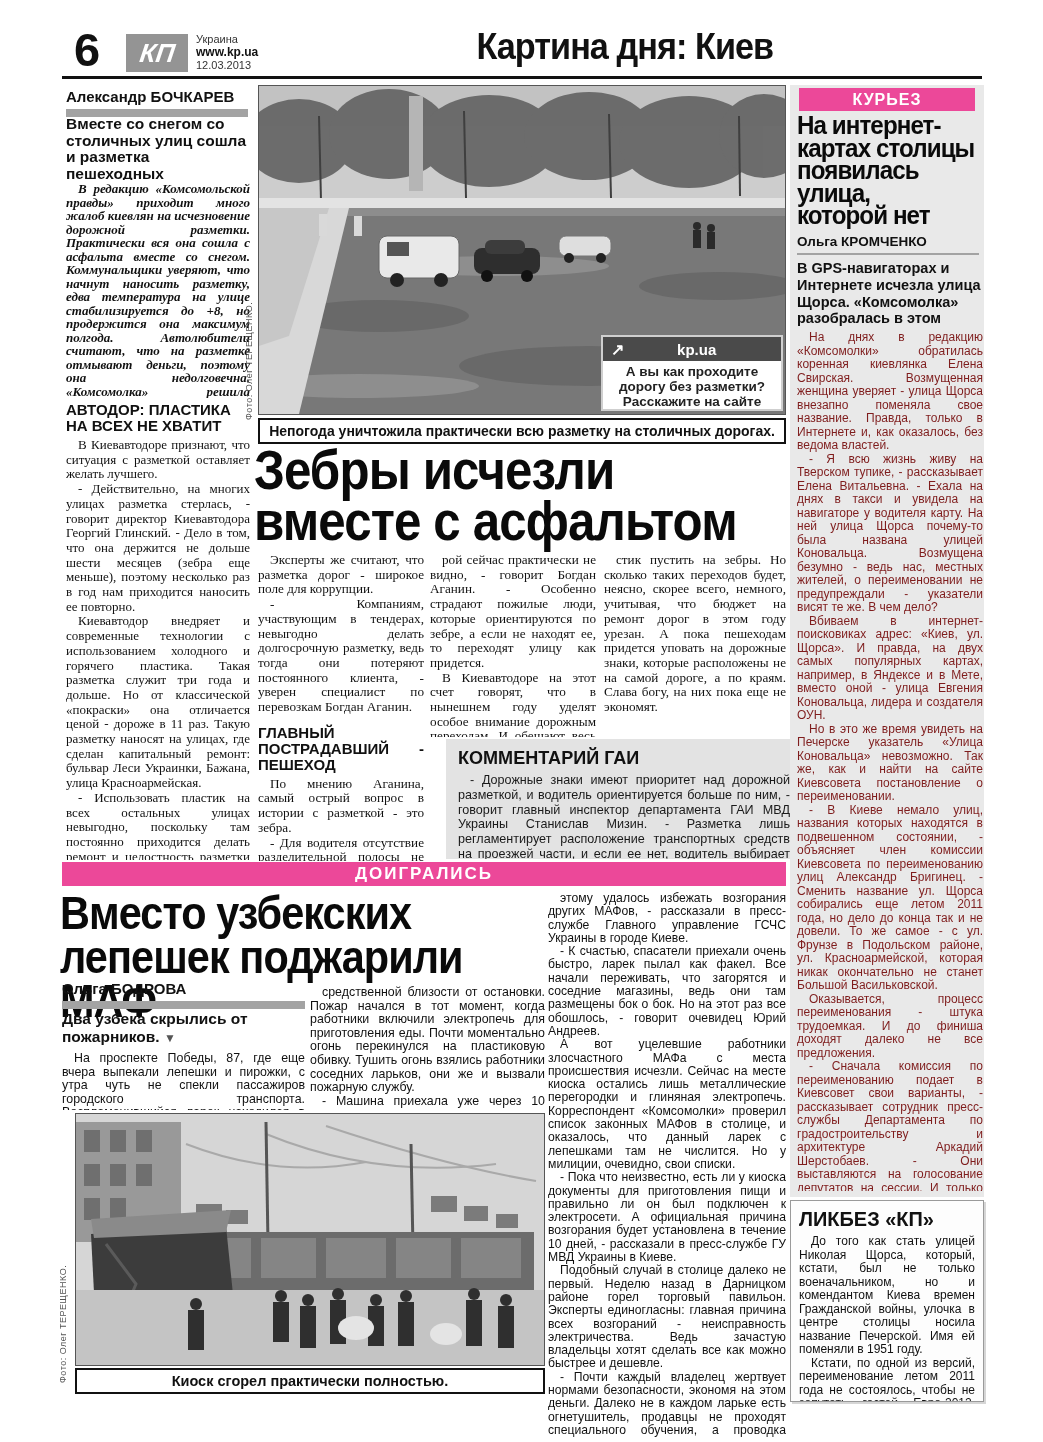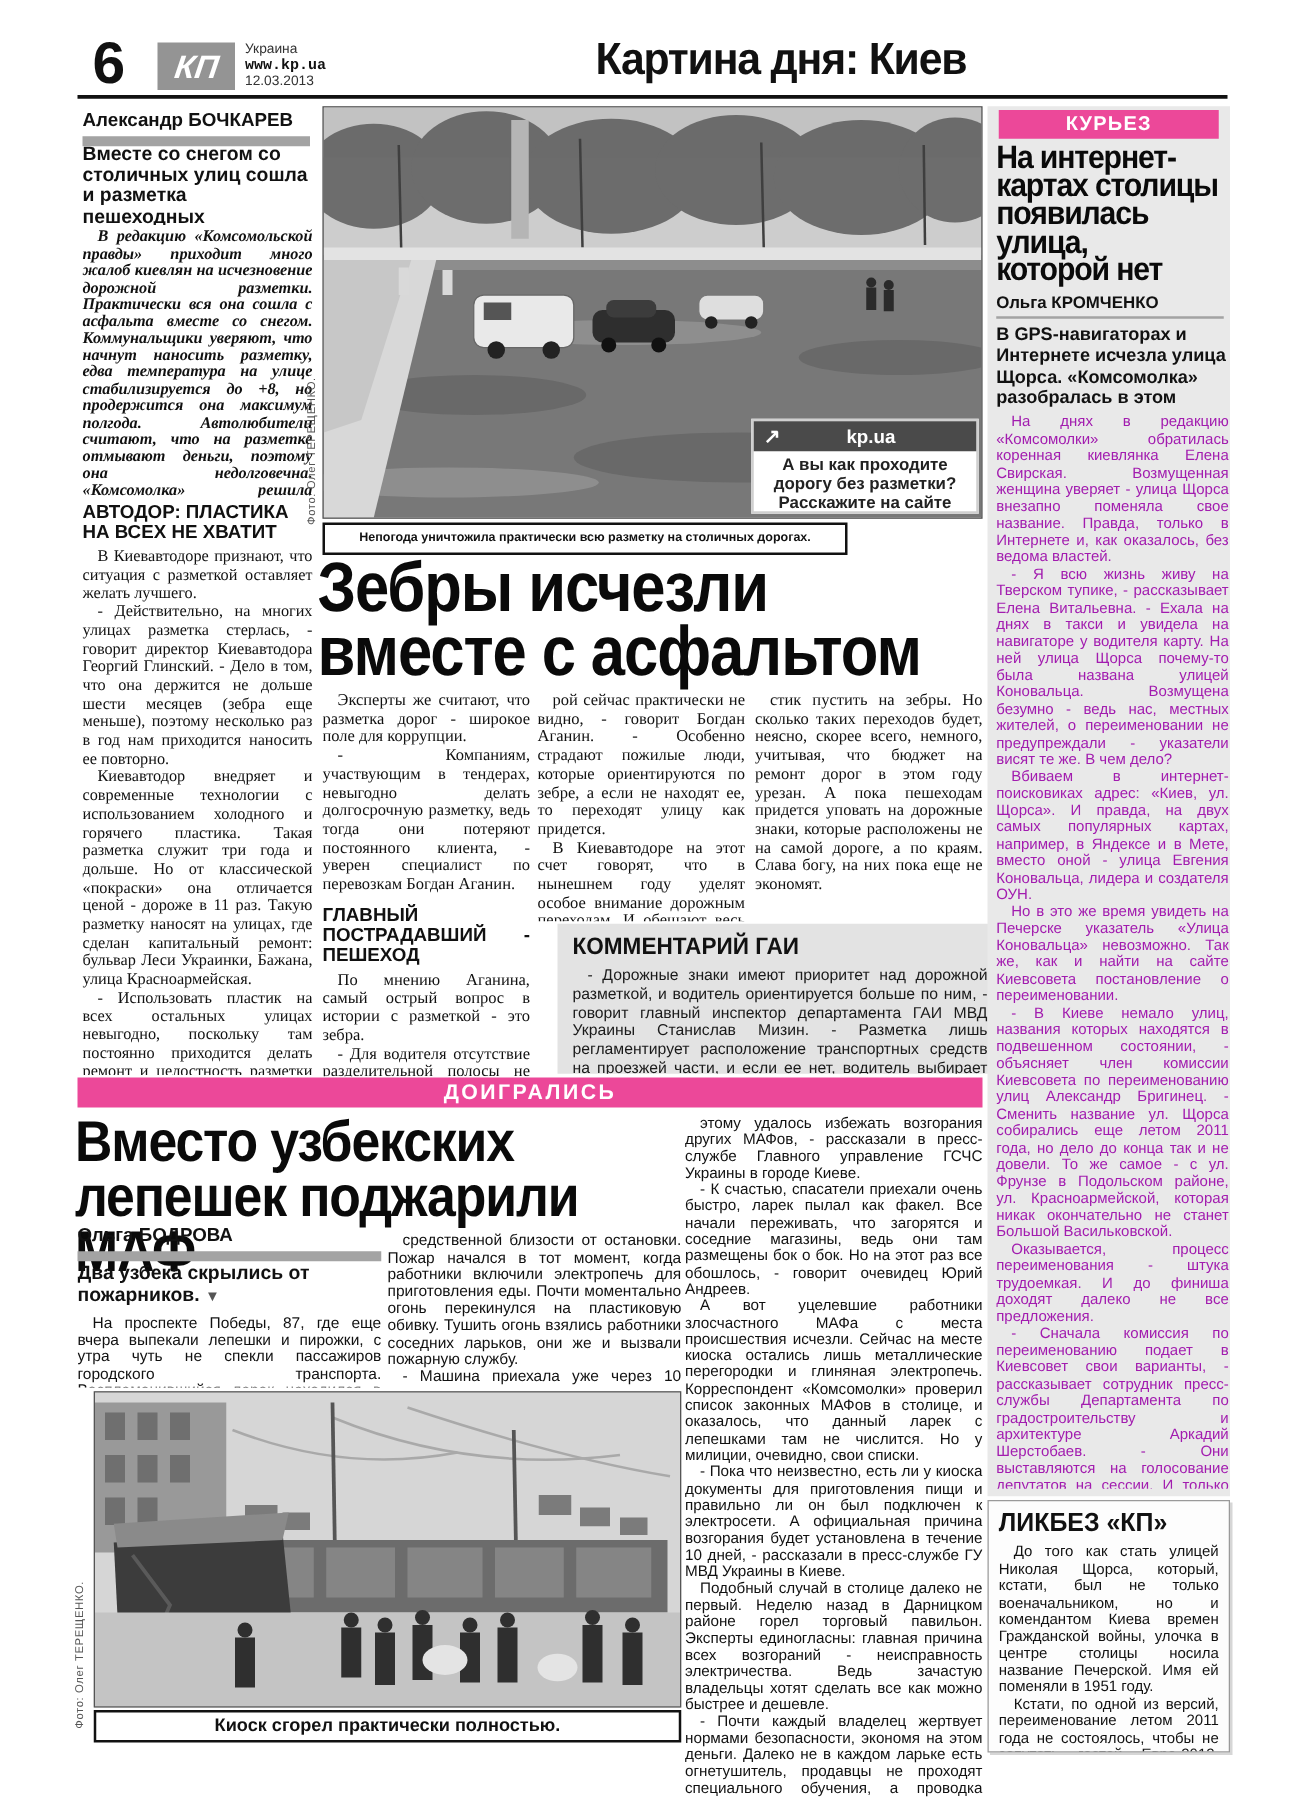--- a/index.html
+++ b/index.html
@@ -39,21 +39,21 @@
 <body>
 
 <div id="page">
 
   <div class="abs" style="left:74px; top:22px; font-size:47px; font-weight:bold;">6</div>
   <div class="abs" style="left:126px; top:34px; width:62px; height:38px; background:#949494; display:flex; align-items:center; justify-content:center;">
     <span style="color:#fff; font-weight:bold; font-style:italic; font-size:26px; transform:skewX(-8deg);">КП</span>
   </div>
   <div class="abs" style="left:196px; top:33px; font-size:11px; line-height:13px; color:#333;">
     <div>Украина</div>
-    <div style="font-weight:bold; font-size:12px; color:#111;font-family:Liberation Mono, monospace;">www.kp.ua</div>
+    <div style="font-weight:bold; font-size:12px; color:#111;">www.kp.ua</div>
     <div>12.03.2013</div>
   </div>
   <div class="abs cond" style="left:468px; top:26px; width:330px; font-size:36px; font-weight:bold; text-align:center; transform:scaleX(.95); letter-spacing:-1px;">Картина дня: Киев</div>
   <div class="abs rule" style="left:62px; top:76px; width:920px; height:3px;"></div>
 
   <div class="abs authorline" style="left:66px; top:88px; width:182px; font-size:15px;">Александр БОЧКАРЕВ</div>
   <div class="abs lede ovh" style="left:66px; top:116px; width:184px; height:64px; font-size:15.5px; line-height:16.5px;"><span>Вместе со снегом со столичных улиц сошла и разметка пешеходных переходов.</span> </div>
   <div class="abs serif just ovh" style="left:66px; top:182px; width:184px; height:216px; font-size:13px; line-height:13.5px; font-style:italic; font-weight:bold; text-indent:12px;">В редакцию «Комсомольской правды» приходит много жалоб киевлян на исчезновение дорожной разметки. Практически вся она сошла с асфальта вместе со снегом. Коммунальщики уверяют, что начнут наносить разметку, едва температура на улице стабилизируется до +8, но продержится она максимум полгода. Автолюбители считают, что на разметке отмывают деньги, поэтому она недолговечна. «Комсомолка» решила разобраться в этой проблеме.</div>
   <div class="abs" style="left:66px; top:402px; width:184px; font-size:15px; font-weight:bold; line-height:16px;">АВТОДОР: ПЛАСТИКА НА ВСЕХ НЕ ХВАТИТ</div>
   <div class="abs serif just ovh" style="left:66px; top:438px; width:184px; height:422px; font-size:13px; line-height:14.7px;">
@@ -125,21 +125,21 @@
     </svg>
     
     <div class="abs" style="left:342px; top:249px; width:182px; height:76px; border:2px solid #cfcfcf; background:#fff;">
       <div style="height:24px; background:#4a4a4a; color:#fff; display:flex; align-items:center;">
         <span style="margin:0 8px; font-weight:bold;">↗</span>
         <span style="flex:1; text-align:center; font-weight:bold; font-size:15px; margin-right:20px;">kp.ua</span>
       </div>
       <div style="padding:3px 6px; font-weight:bold; font-size:13.5px; line-height:15px; text-align:center; color:#222;">А вы как проходите дорогу без разметки? Расскажите на сайте</div>
     </div>
   </div>
-  <div class="abs capbar" style="left:258px; top:418px; width:420px; height:26px; font-size:10px; line-height:22px;">Непогода уничтожила практически всю разметку на столичных дорогах.</div>
+  <div class="abs capbar" style="left:258px; top:418px; width:528px; height:26px; font-size:14px; line-height:22px;">Непогода уничтожила практически всю разметку на столичных дорогах.</div>
 
   <div class="abs headline-huge cond" style="left:254px; top:444px; width:600px; font-size:56px; line-height:51px; transform:scaleX(.88);">
     <div>Зебры исчезли</div>
     <div>вместе с асфальтом</div>
   </div>
 
   <div class="abs serif just ovh" style="left:258px; top:553px; width:166px; height:308px; font-size:13.2px; line-height:14.7px;">
     <p class="bp">Эксперты же считают, что разметка дорог - широкое поле для коррупции.</p>
     <p class="bp">- Компаниям, участвующим в тендерах, невыгодно делать долгосрочную разметку, ведь тогда они потеряют постоянного клиента, - уверен специалист по перевозкам Богдан Аганин.</p>
     <div class="sans" style="font-weight:bold; font-size:15px; line-height:16px; margin:10px 0 4px;">ГЛАВНЫЙ ПОСТРАДАВШИЙ - ПЕШЕХОД</div>
@@ -256,21 +256,21 @@
   <div class="abs banner" style="left:799px; top:88px; width:176px; height:23px; font-size:16px; line-height:23px; letter-spacing:1px;">КУРЬЕЗ</div>
   <div class="abs headline-huge cond" style="left:797px; top:114px; width:200px; font-size:26px; line-height:22.5px; transform:scaleX(.93);">
     <div>На интернет-</div>
     <div>картах столицы</div>
     <div>появилась</div>
     <div>улица,</div>
     <div>которой нет</div>
   </div>
   <div class="abs authorline" style="left:797px; top:234px; width:182px; font-size:13.5px; border-bottom-width:2px;">Ольга КРОМЧЕНКО</div>
   <div class="abs lede ovh" style="left:797px; top:260px; width:184px; height:68px; font-size:14.5px; line-height:16.8px;"><span>В GPS-навигаторах и Интернете исчезла улица Щорса. «Комсомолка» разобралась в этом вопросе.</span> </div>
-  <div class="abs just ovh" style="left:797px; top:331px; width:186px; height:860px; font-size:12px; line-height:13.5px; color:#a21caf;">
+  <div class="abs just ovh" style="left:797px; top:331px; width:186px; height:860px; font-size:12px; line-height:13.5px; color:#7f1d1d;">
     <p class="bp">На днях в редакцию «Комсомолки» обратилась коренная киевлянка Елена Свирская. Возмущенная женщина уверяет - улица Щорса внезапно поменяла свое название. Правда, только в Интернете и, как оказалось, без ведома властей.</p>
     <p class="bp">- Я всю жизнь живу на Тверском тупике, - рассказывает Елена Витальевна. - Ехала на днях в такси и увидела на навигаторе у водителя карту. На ней улица Щорса почему-то была названа улицей Коновальца. Возмущена безумно - ведь нас, местных жителей, о переименовании не предупреждали - указатели висят те же. В чем дело?</p>
     <p class="bp">Вбиваем в интернет-поисковиках адрес: «Киев, ул. Щорса». И правда, на двух самых популярных картах, например, в Яндексе и в Мете, вместо оной - улица Евгения Коновальца, лидера и создателя ОУН.</p>
     <p class="bp">Но в это же время увидеть на Печерске указатель «Улица Коновальца» невозможно. Так же, как и найти на сайте Киевсовета постановление о переименовании.</p>
     <p class="bp">- В Киеве немало улиц, названия которых находятся в подвешенном состоянии, - объясняет член комиссии Киевсовета по переименованию улиц Александр Бригинец. - Сменить название ул. Щорса собирались еще летом 2011 года, но дело до конца так и не довели. То же самое - с ул. Фрунзе в Подольском районе, ул. Красноармейской, которая никак окончательно не станет Большой Васильковской.</p>
     <p class="bp">Оказывается, процесс переименования - штука трудоемкая. И до финиша доходят далеко не все предложения.</p>
     <p class="bp">- Сначала комиссия по переименованию подает в Киевсовет свои варианты, - рассказывает сотрудник пресс-службы Департамента по градостроительству и архитектуре Аркадий Шерстобаев. - Они выставляются на голосование депутатов на сессии. И только после того как переименование примут большинством голосов, оно идет на подпись к главе горадминистрации.</p>
 
   </div>
 

